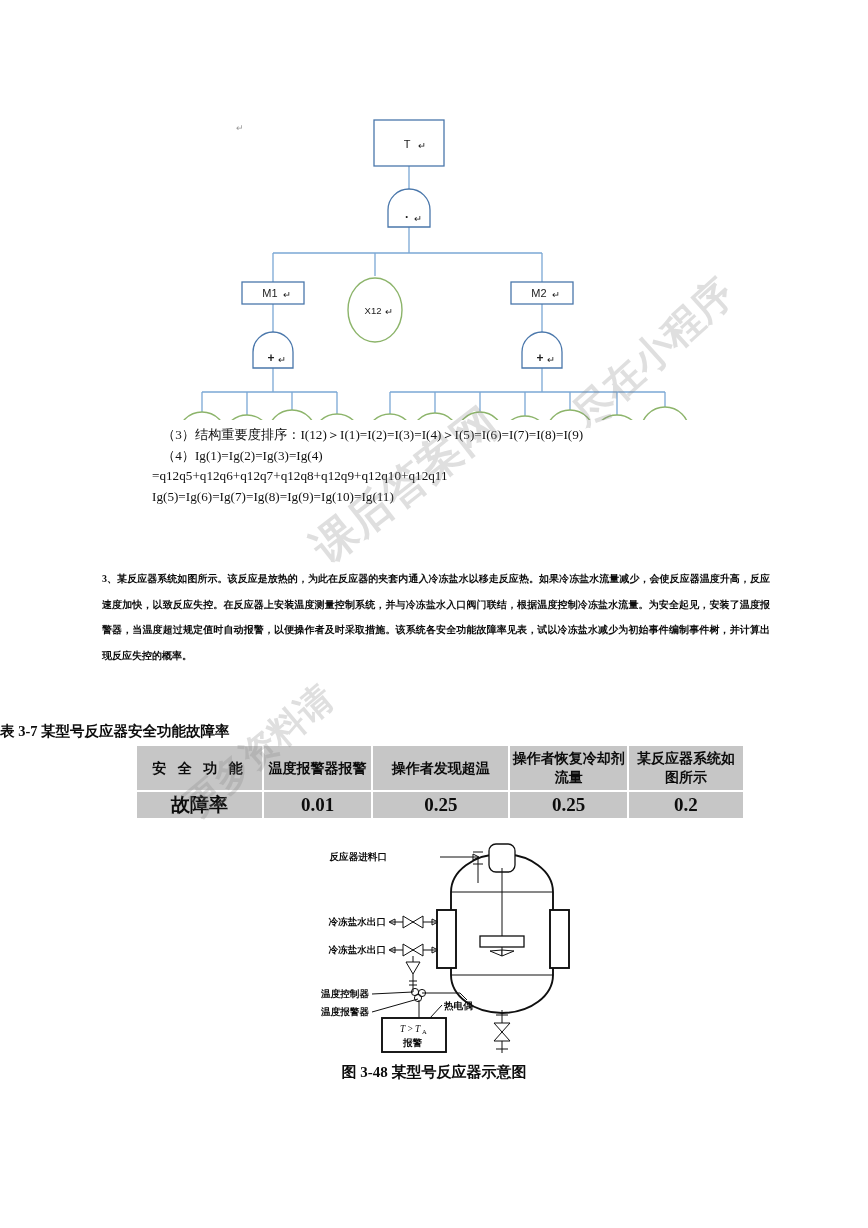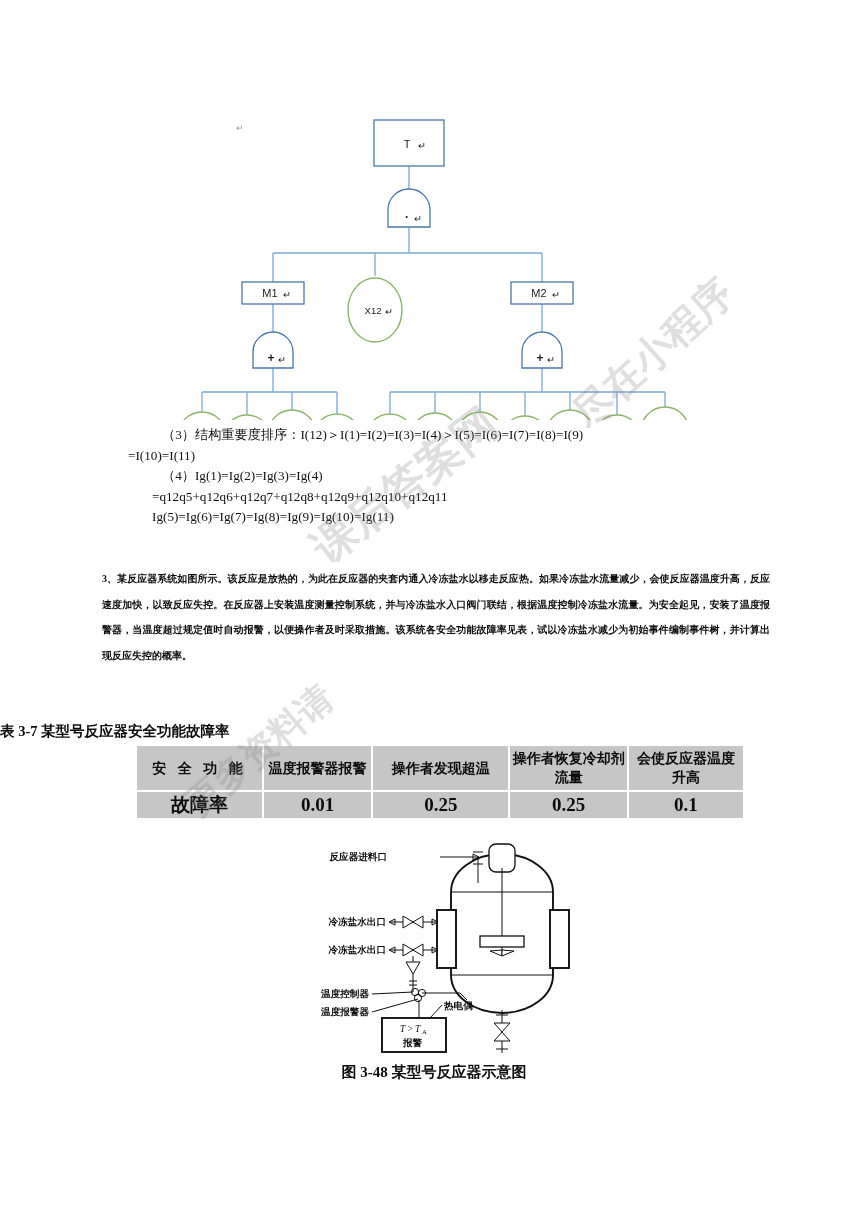--- a/index.html
+++ b/index.html
@@ -389,45 +389,44 @@
           <circle class="ft-circle" cx="535" cy="321" r="24"></circle>
           <text class="ft-label-sm" x="533" y="322">X11</text>
           <text class="ft-label-sm" x="550" y="323" fill="#9a9a9a">↵</text>
         </g>
       </g>
     </svg>
   </div>
 
   <div id="formula-block" class="txt-block">
     <div class="ln ln-ind">（3）结构重要度排序：I(12)＞I(1)=I(2)=I(3)=I(4)＞I(5)=I(6)=I(7)=I(8)=I(9)</div>
-    <div class="ln ln-none">=I(10)=I(11)</div>
     <div class="ln ln-ind">（4）Ig(1)=Ig(2)=Ig(3)=Ig(4)</div>
     <div class="ln ln-ind2">=q12q5+q12q6+q12q7+q12q8+q12q9+q12q10+q12q11</div>
     <div class="ln ln-ind2">Ig(5)=Ig(6)=Ig(7)=Ig(8)=Ig(9)=Ig(10)=Ig(11)</div>
   </div>
 
   <div id="problem3" class="txt-block">3、某反应器系统如图所示。该反应是放热的，为此在反应器的夹套内通入冷冻盐水以移走反应热。如果冷冻盐水流量减少，会使反应器温度升高，反应速度加快，以致反应失控。在反应器上安装温度测量控制系统，并与冷冻盐水入口阀门联结，根据温度控制冷冻盐水流量。为安全起见，安装了温度报警器，当温度超过规定值时自动报警，以便操作者及时采取措施。该系统各安全功能故障率见表，试以冷冻盐水减少为初始事件编制事件树，并计算出现反应失控的概率。</div>
 
   <div id="table-caption">表 3-7    某型号反应器安全功能故障率</div>
 
   <table id="fault-rate-table">
     <tbody>
       <tr class="hdr">
         <td class="col-label" style="width:128px">安 全 功 能</td>
         <td style="width:108px">温度报警器报警</td>
         <td style="width:138px">操作者发现超温</td>
         <td style="width:118px">操作者恢复冷却剂流量</td>
-        <td style="width:116px">会使反应器温度升高</td>
+        <td style="width:116px">某反应器系统如图所示</td>
       </tr>
       <tr class="val">
         <td>故障率</td>
         <td>0.01</td>
         <td>0.25</td>
         <td>0.25</td>
-        <td>0.1</td>
+        <td>0.2</td>
       </tr>
     </tbody>
   </table>
 
   <div id="reactor-diagram">
     <svg width="340" height="215" viewBox="0 0 340 215">
 
       <g>
 
         <line class="rx-line rx-thick" x1="169" y1="50" x2="169" y2="133"></line>

